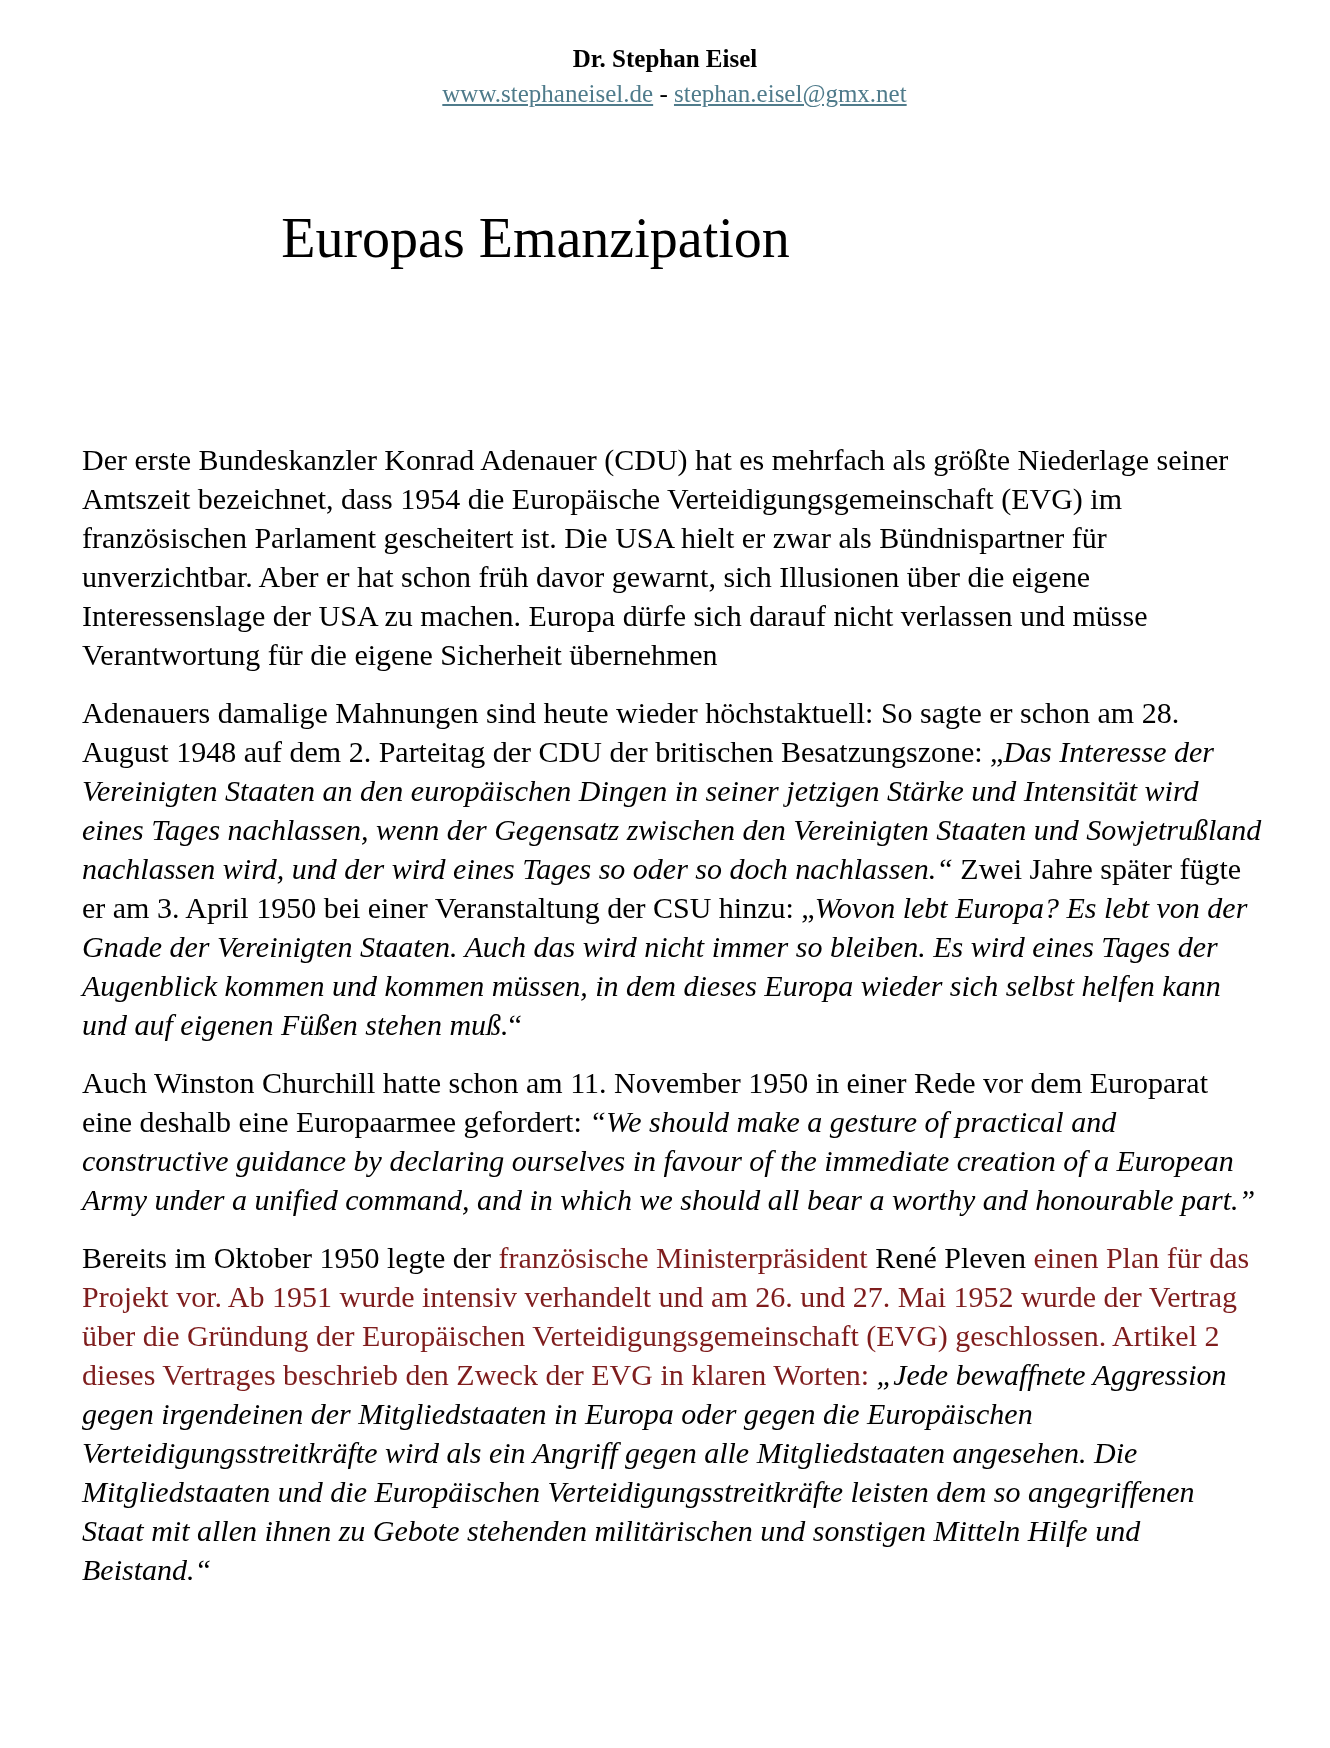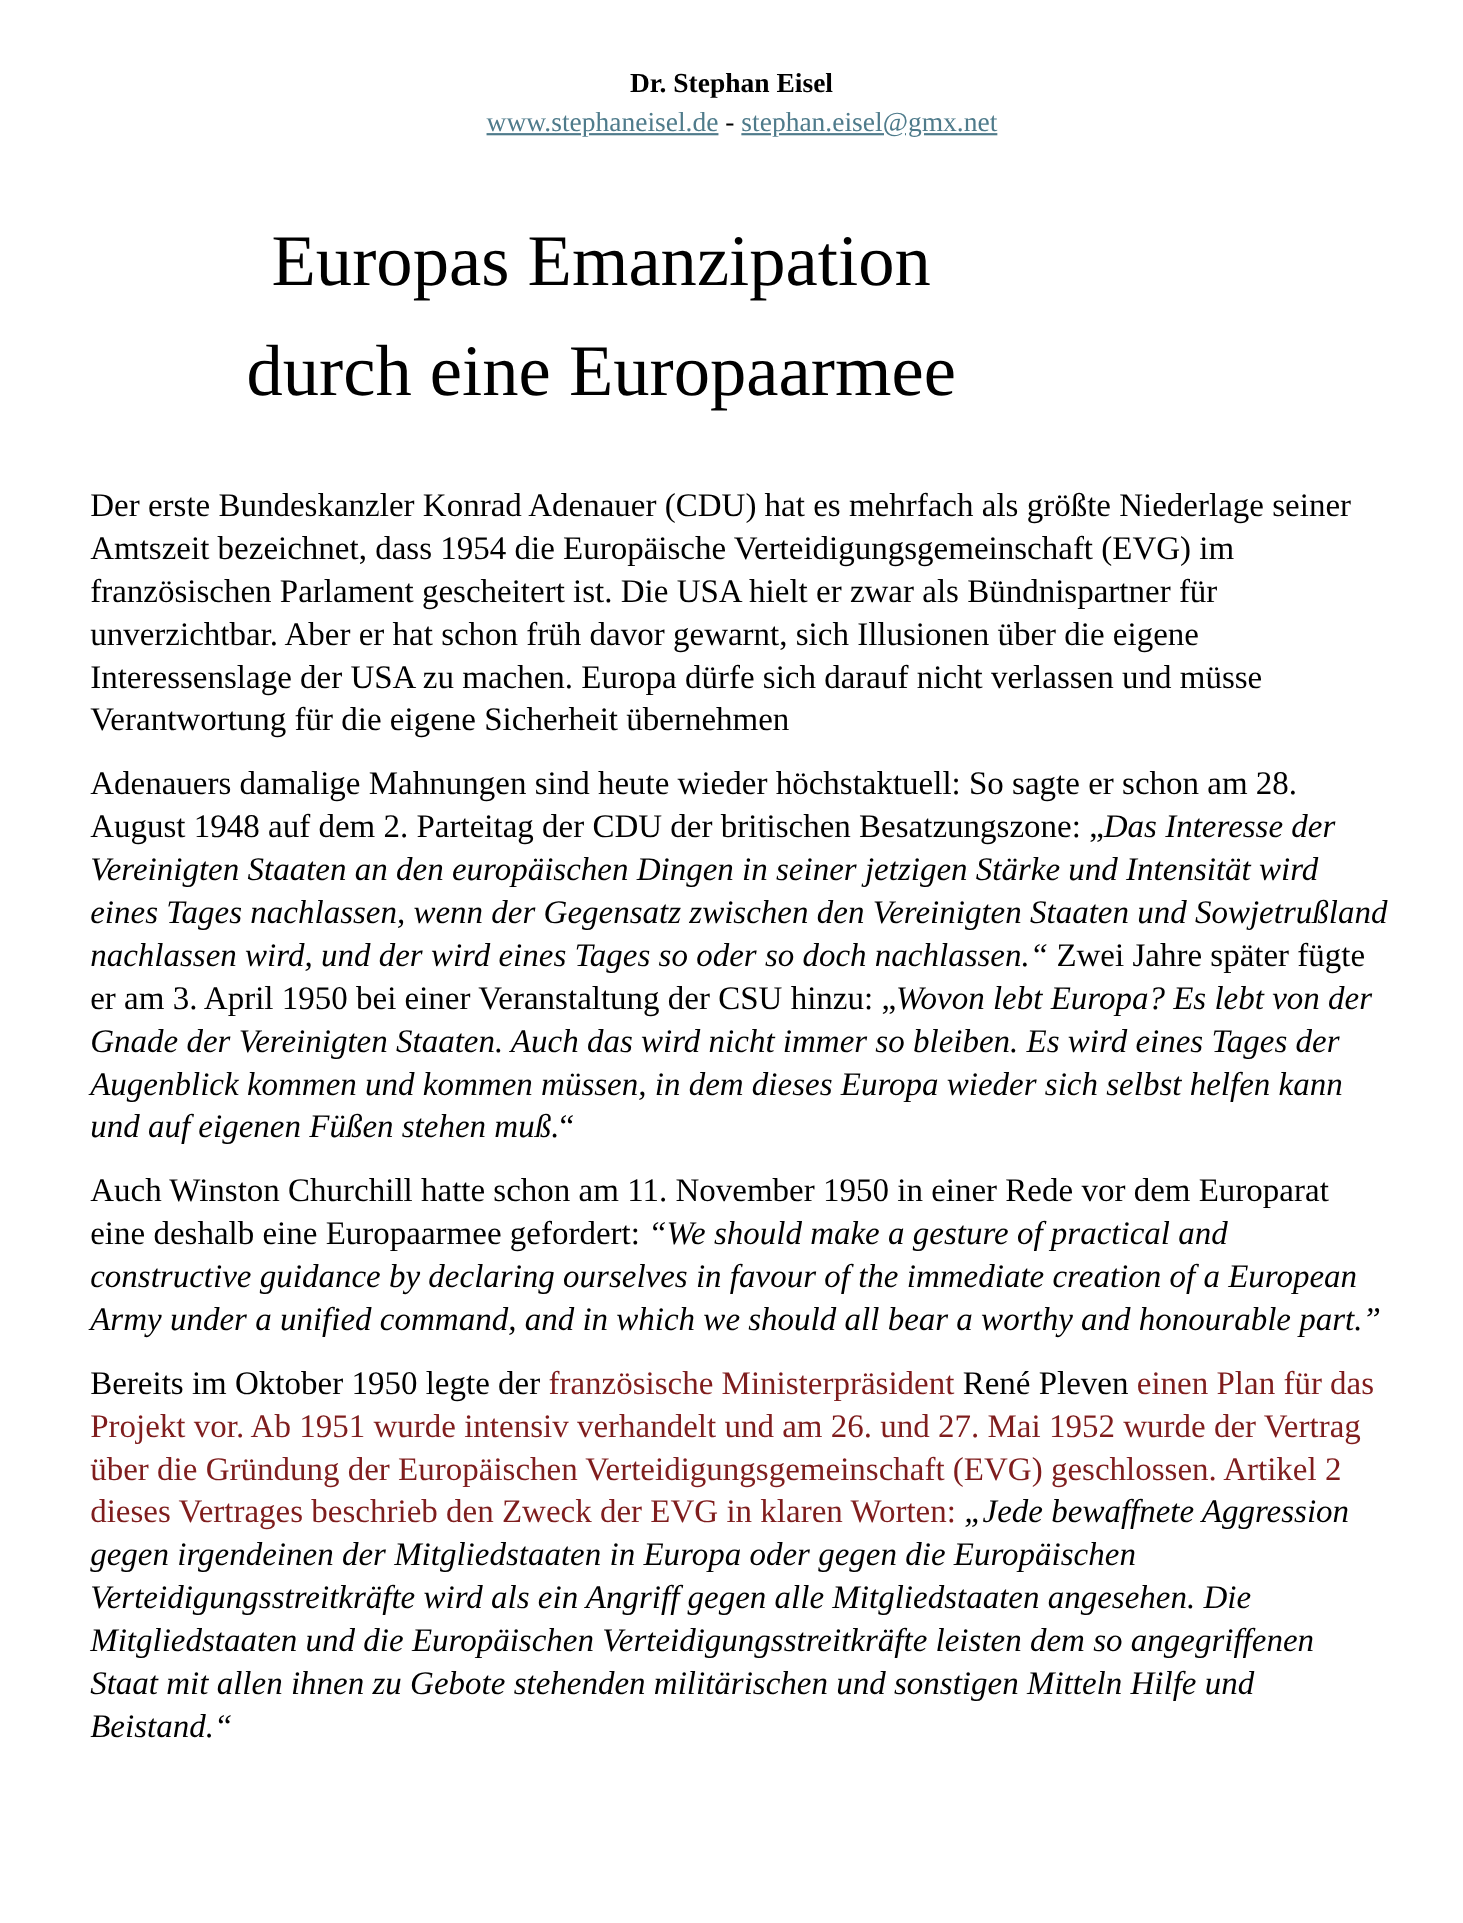--- a/index.html
+++ b/index.html
@@ -1,48 +1,47 @@
 <!DOCTYPE html>
 <html><head>
 <meta charset="utf-8">
 <style>
   html, body { margin: 0; padding: 0; background: #ffffff; }
   body {
     width: 1330px; height: 1748px; position: relative; overflow: hidden;
     font-family: "Liberation Serif", "DejaVu Serif", serif;
     color: #000;
   }
-  .header { position: absolute; left: 0; top: 60px; width: 1330px; text-align: center; }
+  .header { position: absolute; left: 0; top: 42px; width: 1330px; text-align: center; }
   .author { font-weight: bold; font-size: 25px; line-height: 34px; }
   .links { font-size: 25px; line-height: 36px; margin-left: 19px; }
   .links a { color: #4f7b8b; text-decoration: underline; }
   .links .sep { color: #000; }
   .date { font-size: 25px; line-height: 36px; }
   .title {
     position: absolute; left: 0; top: 188px; width: 1071px; text-align: center;
-    font-size: 66px; line-height: 100px; font-weight: normal; margin: 0; padding-left: 11px;
+    font-size: 56px; line-height: 100px; font-weight: normal; margin: 0;
   }
   .content { position: absolute; left: 82px; top: 440px; width: 1180px; }
   .para { font-size: 30px; line-height: 39px; margin: 0 0 19px 0; }
   .para i { font-style: italic; }
   .gray { color: #7f1d1d; }
 </style>
 </head>
 <body>
 
 <div class="header">
   <div class="author">Dr. Stephan Eisel</div>
   <div class="links">
     <a>www.stephaneisel.de</a><span class="sep"> - </span><a>stephan.eisel@gmx.net</a>
   </div>
 </div>
 
 <h1 class="title">
   <span>Europas Emanzipation</span><br>
-  <span>durch eine Europaarmee</span>
 </h1>
 
 <div class="content">
   <p class="para">Der erste Bundeskanzler Konrad Adenauer (CDU) hat es mehrfach als größte Niederlage seiner Amtszeit bezeichnet, dass 1954 die Europäische Verteidigungsgemeinschaft (EVG) im französischen Parlament gescheitert ist. Die USA hielt er zwar als Bündnispartner für unverzichtbar. Aber er hat schon früh davor gewarnt, sich Illusionen über die eigene Interessenslage der USA zu machen. Europa dürfe sich darauf nicht verlassen und müsse Verantwortung für die eigene Sicherheit übernehmen</p>
 
   <p class="para"><span>Adenauers damalige Mahnungen sind heute wieder höchstaktuell: So sagte er schon am 28. August 1948 auf dem 2. Parteitag der CDU der britischen Besatzungszone: „</span><i>Das Interesse der Vereinigten Staaten an den europäischen Dingen in seiner jetzigen Stärke und Intensität wird eines Tages nachlassen, wenn der Gegensatz zwischen den Vereinigten Staaten und Sowjetrußland nachlassen wird, und der wird eines Tages so oder so doch nachlassen.“</i><span> Zwei Jahre später fügte er am 3. April 1950 bei einer Veranstaltung der CSU hinzu: „</span><i>Wovon lebt Europa? Es lebt von der Gnade der Vereinigten Staaten. Auch das wird nicht immer so bleiben. Es wird eines Tages der Augenblick kommen und kommen müssen, in dem dieses Europa wieder sich selbst helfen kann und auf eigenen Füßen stehen muß.</i><span>“</span></p>
 
   <p class="para"><span>Auch Winston Churchill hatte schon am 11. November 1950 in einer Rede vor dem Europarat eine deshalb eine Europaarmee gefordert: </span><i>“We should make a gesture of practical and constructive guidance by declaring ourselves in favour of the immediate creation of a European Army under a unified command, and in which we should all bear a worthy and honourable part.”</i></p>
 
   <p class="para"><span>Bereits im Oktober 1950 legte der </span><span class="gray">französische Ministerpräsident </span><span>René Pleven</span><span class="gray"> einen Plan für das Projekt vor. Ab 1951 wurde intensiv verhandelt und am 26. und 27. Mai 1952 wurde der Vertrag über die Gründung der Europäischen Verteidigungsgemeinschaft (EVG) geschlossen. Artikel 2 dieses Vertrages beschrieb den Zweck der EVG in klaren Worten:  </span><i>„Jede bewaffnete Aggression gegen irgendeinen der Mitgliedstaaten in Europa oder gegen die Europäischen Verteidigungsstreitkräfte wird als ein Angriff gegen alle Mitgliedstaaten angesehen. Die Mitgliedstaaten und die Europäischen Verteidigungsstreitkräfte leisten dem so angegriffenen Staat mit allen ihnen zu Gebote stehenden militärischen und sonstigen Mitteln Hilfe und Beistand.“</i></p>

